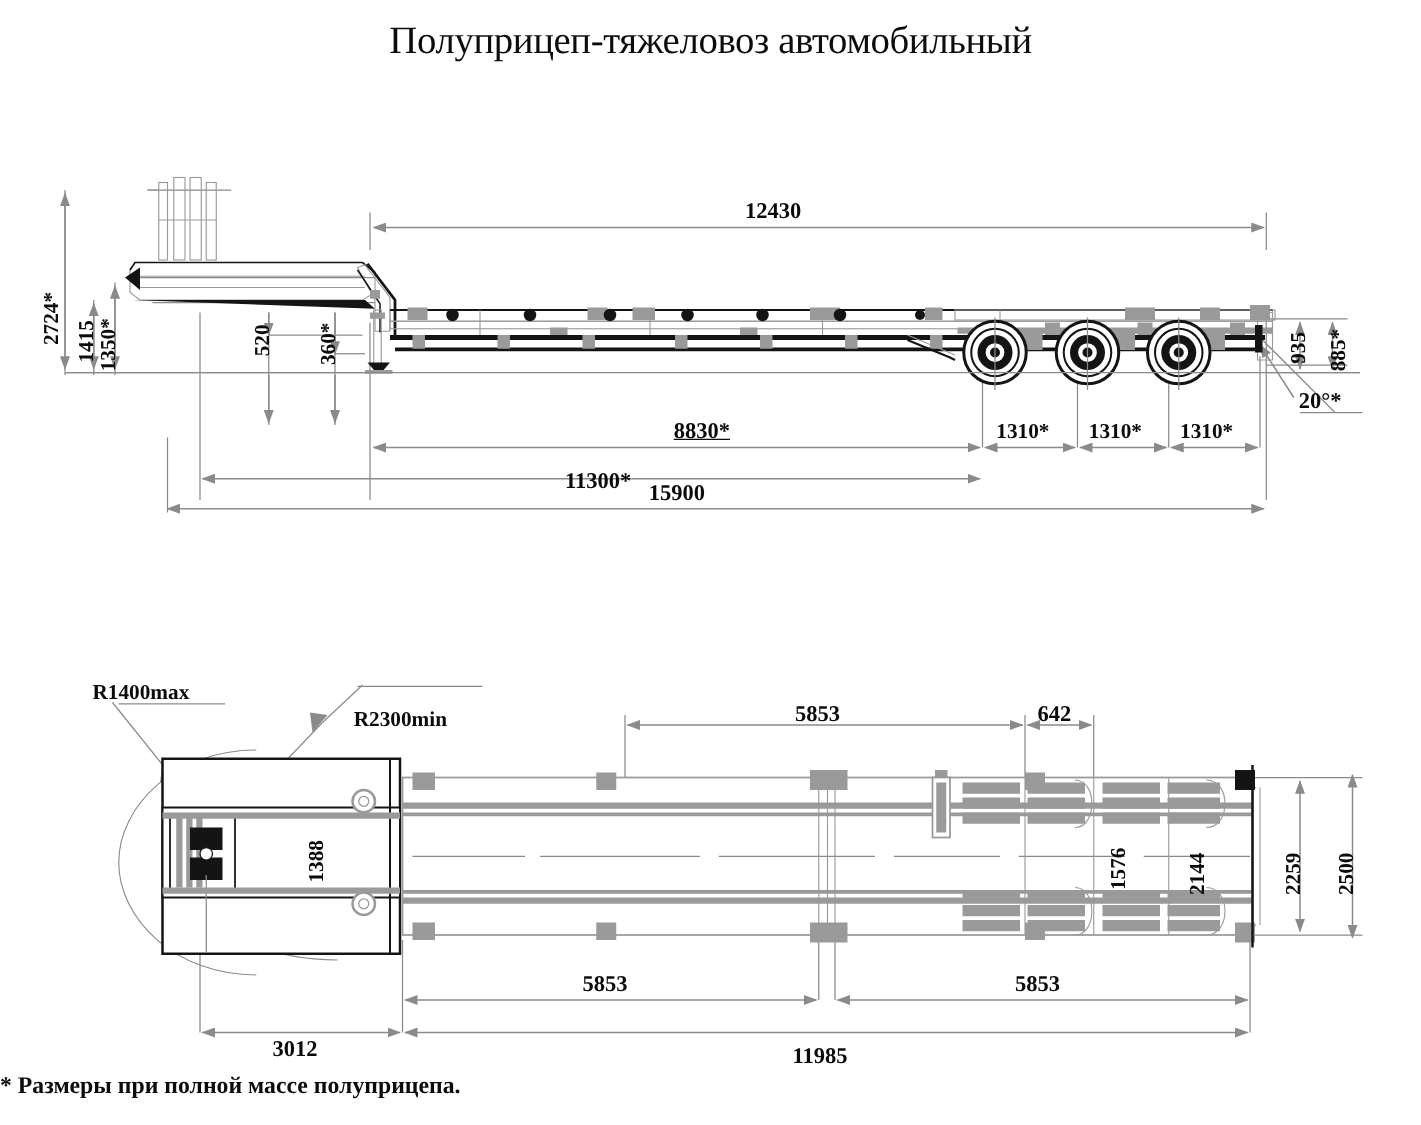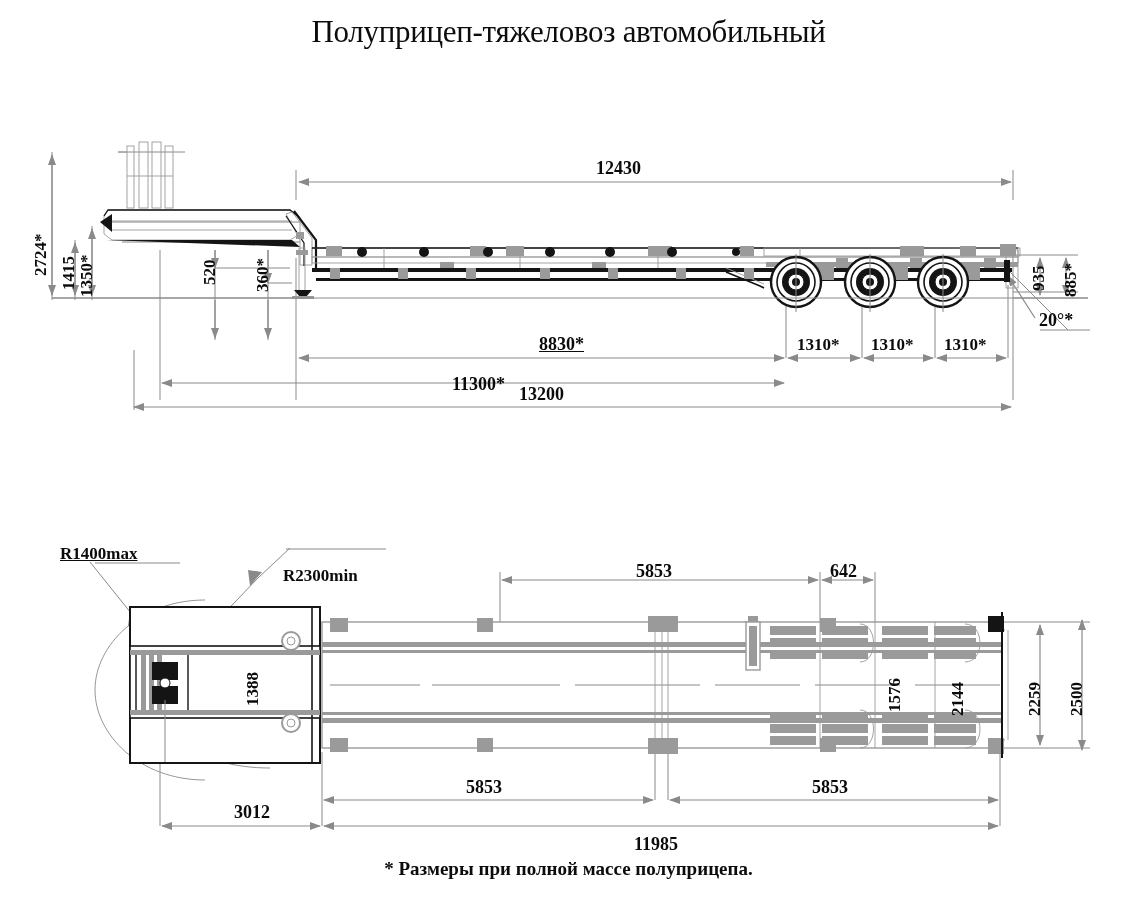--- a/index.html
+++ b/index.html
@@ -7,21 +7,21 @@
   #root{position:relative;width:1137px;height:900px;overflow:hidden;background:#fff;}
 
   .title{
     position:absolute;left:0;top:14px;width:1137px;text-align:center;
     font-family:"Liberation Serif",serif;font-weight:normal;color:#0c0c0c;
     font-size:31px;line-height:36px;letter-spacing:-0.3px;
   }
   .title div{white-space:nowrap;}
 
   .footnote{
-    position:absolute;left:0;top:858px;width:1137px;text-align:center;
+    position:absolute;left:0;top:858px;width:1137px;text-align:left;
     font-family:"Liberation Serif",serif;font-weight:bold;font-size:19px;color:#0c0c0c;
   }
 
   
   .dim{
     position:absolute;font-family:"Liberation Serif",serif;font-weight:bold;
     font-size:17px;color:#0b0b0b;white-space:nowrap;line-height:17px;
   }
   .dim.v{transform-origin:0 0;transform:rotate(-90deg);}
   .dim.big{font-size:18px;}
@@ -453,38 +453,38 @@
   <div class="dim v" style="left:60px;top:290px;">1415</div>
   <div class="dim v" style="left:78px;top:297px;">1350*</div>
   <div class="dim v" style="left:201px;top:285px;">520</div>
   <div class="dim v" style="left:254px;top:292px;">360*</div>
   <div class="dim v" style="left:1030px;top:291px;">935</div>
   <div class="dim v" style="left:1062px;top:297px;">885*</div>
 
   <div class="dim big" style="left:596px;top:160px;">12430</div>
   <div class="dim big" style="left:539px;top:336px;text-decoration:underline;">8830*</div>
   <div class="dim big" style="left:452px;top:376px;">11300*</div>
-  <div class="dim big" style="left:519px;top:386px;">13200</div>
+  <div class="dim big" style="left:519px;top:386px;">15900</div>
   <div class="dim" style="left:797px;top:336px;">1310*</div>
   <div class="dim" style="left:871px;top:336px;">1310*</div>
   <div class="dim" style="left:944px;top:336px;">1310*</div>
   <div class="dim big" style="left:1039px;top:312px;">20°*</div>
 
-  <div class="dim lead" style="left:60px;top:545px;text-decoration:underline;">R1400max</div>
+  <div class="dim lead" style="left:74px;top:545px;">R1400max</div>
   <div class="dim lead" style="left:283px;top:531px;margin-top:36px;">R2300min</div>
 
   <div class="dim v" style="left:244px;top:706px;">1388</div>
   <div class="dim v" style="left:886px;top:712px;">1576</div>
   <div class="dim v" style="left:949px;top:716px;">2144</div>
   <div class="dim v" style="left:1026px;top:716px;">2259</div>
   <div class="dim v" style="left:1068px;top:716px;">2500</div>
 
   <div class="dim big" style="left:636px;top:563px;">5853</div>
   <div class="dim big" style="left:830px;top:563px;">642</div>
 
-  <div class="dim big" style="left:218px;top:804px;margin-left:16px;">3012</div>
+  <div class="dim big" style="left:218px;top:831px;">3012</div>
   <div class="dim big" style="left:466px;top:779px;">5853</div>
   <div class="dim big" style="left:812px;top:779px;">5853</div>
   <div class="dim big" style="left:634px;top:836px;">11985</div>
 
   <div class="footnote">* Размеры при полной массе полуприцепа.</div>
 
 </div>
 
 </body></html>

